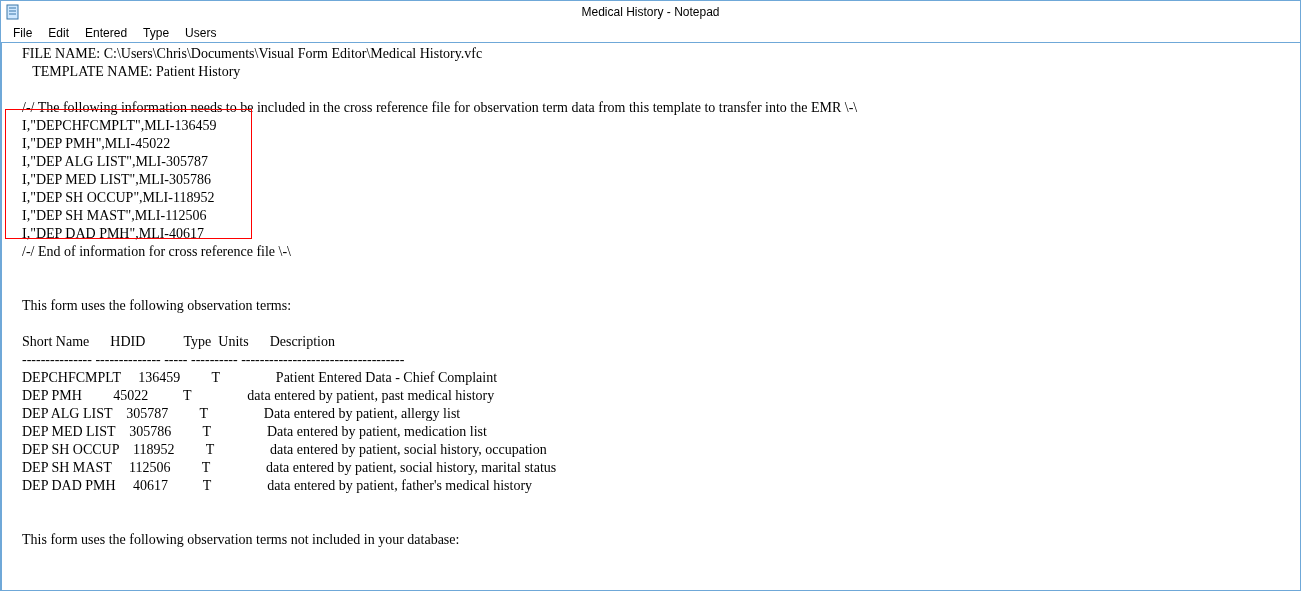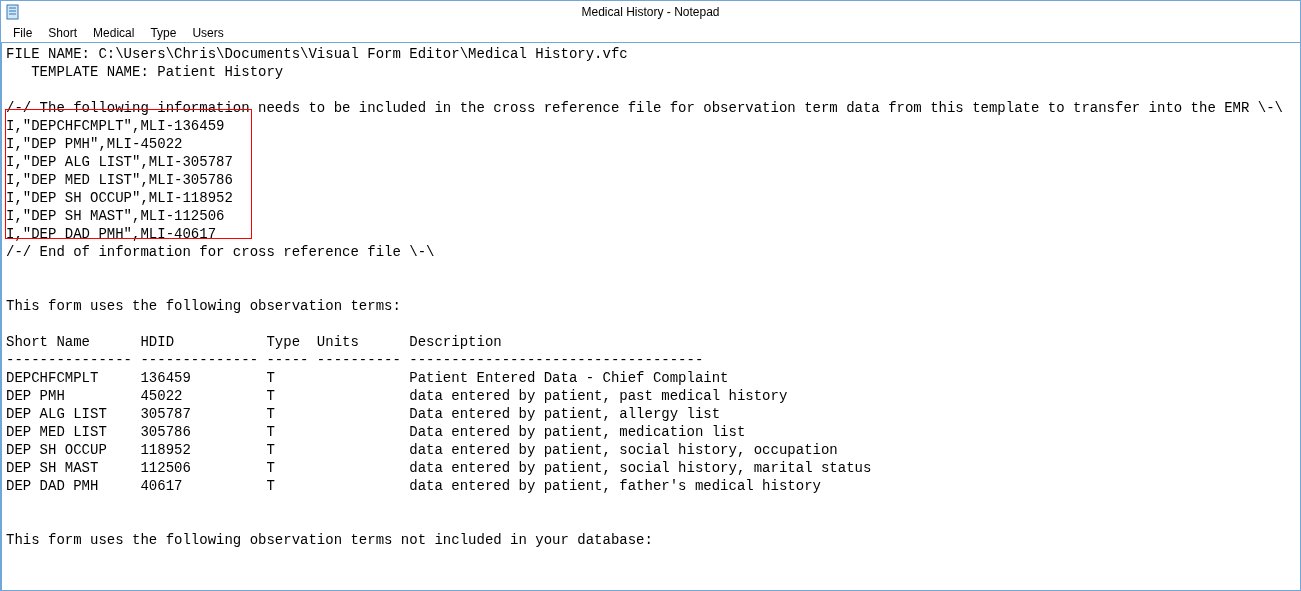--- a/index.html
+++ b/index.html
@@ -49,22 +49,22 @@
     align-items: flex-end;
     padding: 0 4px;
   }
   .menubar .menu-item {
     padding: 2px 8px;
     font-size: 12px;
     cursor: default;
   }
   .content {
     flex: 1;
-    padding: 2px 4px;
-    font-family: Liberation Mono, monospace;
+    padding: 2px 20px;
+    font-family: Liberation Serif, serif;
     font-size: 14px;
     line-height: 18px;
     white-space: pre;
     overflow: auto;
     color: #000;
     position: relative;
     border-left: 1px solid #6fa8d8;
   }
   .highlight-box {
     position: absolute;
@@ -86,22 +86,22 @@
         <line x1="4" y1="4" x2="11" y2="4" class="notepad-icon-line"></line>
         <line x1="4" y1="7" x2="11" y2="7" class="notepad-icon-line"></line>
         <line x1="4" y1="10" x2="11" y2="10" class="notepad-icon-line"></line>
       </svg>
     </span>
     <span class="title-text">Medical History - Notepad</span>
   </div>
 
   <div class="menubar">
     <div class="menu-item">File</div>
-    <div class="menu-item">Short</div>
-    <div class="menu-item">Medical</div>
+    <div class="menu-item">Edit</div>
+    <div class="menu-item">Entered</div>
     <div class="menu-item">Type</div>
     <div class="menu-item">Users</div>
   </div>
 
   <div class="content"><span>FILE NAME: C:\Users\Chris\Documents\Visual Form Editor\Medical History.vfc</span>
 <span>   TEMPLATE NAME: Patient History</span>
 <span></span>
 <span>/-/ The following information needs to be included in the cross reference file for observation term data from this template to transfer into the EMR \-\</span>
 <span>I,"DEPCHFCMPLT",MLI-136459</span>
 <span>I,"DEP PMH",MLI-45022</span>

